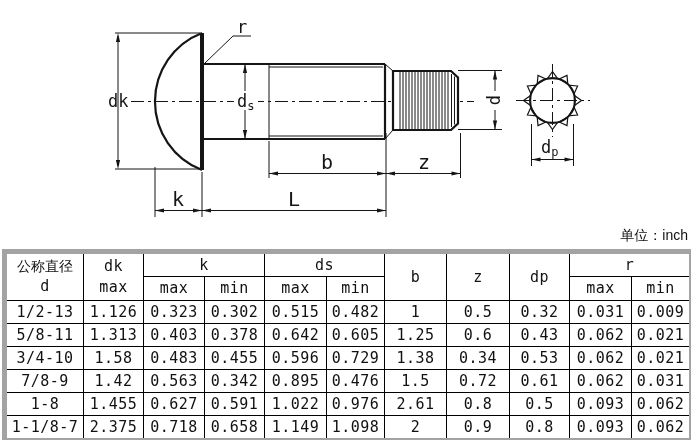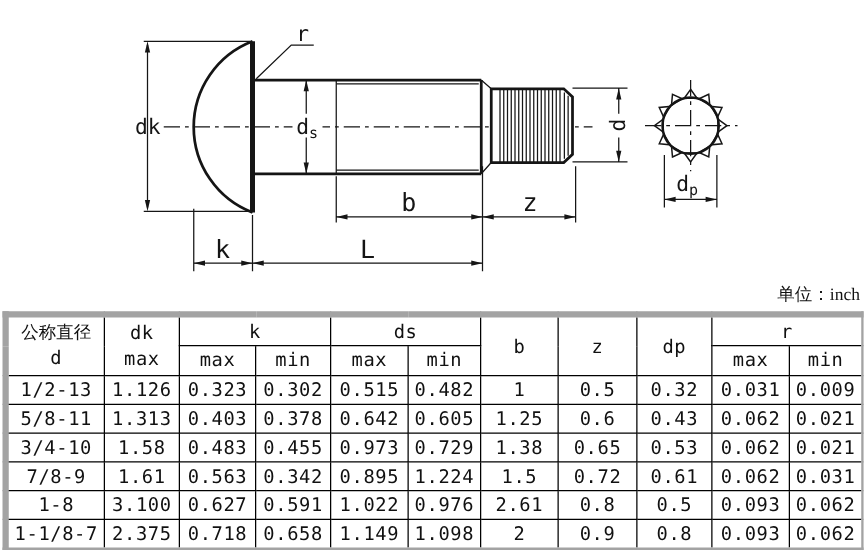--- a/index.html
+++ b/index.html
@@ -16,21 +16,21 @@
   .ol{stroke-width:2.2;}   
   .ol-thick{stroke-width:4;}
   .tl{stroke-width:1;}     
   .cl{stroke-width:1;stroke-dasharray:13 4 3 4;} 
   .arrow{fill:#151515;stroke:none;}
   .dimtxt{font-family:"DejaVu Sans Mono","Liberation Mono",monospace;fill:#151515;stroke:none;}
   .mask{fill:#fff;stroke:none;}
   .unit-note{
     position:absolute;top:227px;right:3px;
     font-size:15px;letter-spacing:1px;
-    font-family:Liberation Serif, serif;
+    font-family:Liberation Sans, sans-serif;
     margin-left:28px;
   }
   table.dim{
     position:absolute;left:2px;top:249px;
     width:688px;table-layout:fixed;
     border-collapse:collapse;border:5px solid #a3a3a3;
     font-size:15px;letter-spacing:.5px;
   }
   table.dim th,table.dim td{
     border:1px solid #000;
@@ -220,44 +220,44 @@
           <td>0.6</td>
           <td>0.43</td>
           <td>0.062</td>
           <td>0.021</td>
         </tr>
         <tr>
           <td>3/4-10</td>
           <td>1.58</td>
           <td>0.483</td>
           <td>0.455</td>
-          <td>0.973</td>
+          <td>0.596</td>
           <td>0.729</td>
           <td>1.38</td>
-          <td>0.65</td>
+          <td>0.34</td>
           <td>0.53</td>
           <td>0.062</td>
           <td>0.021</td>
         </tr>
         <tr>
           <td>7/8-9</td>
-          <td>1.61</td>
+          <td>1.42</td>
           <td>0.563</td>
           <td>0.342</td>
           <td>0.895</td>
-          <td>1.224</td>
+          <td>0.476</td>
           <td>1.5</td>
           <td>0.72</td>
           <td>0.61</td>
           <td>0.062</td>
           <td>0.031</td>
         </tr>
         <tr>
           <td>1-8</td>
-          <td>3.100</td>
+          <td>1.455</td>
           <td>0.627</td>
           <td>0.591</td>
           <td>1.022</td>
           <td>0.976</td>
           <td>2.61</td>
           <td>0.8</td>
           <td>0.5</td>
           <td>0.093</td>
           <td>0.062</td>
         </tr>

